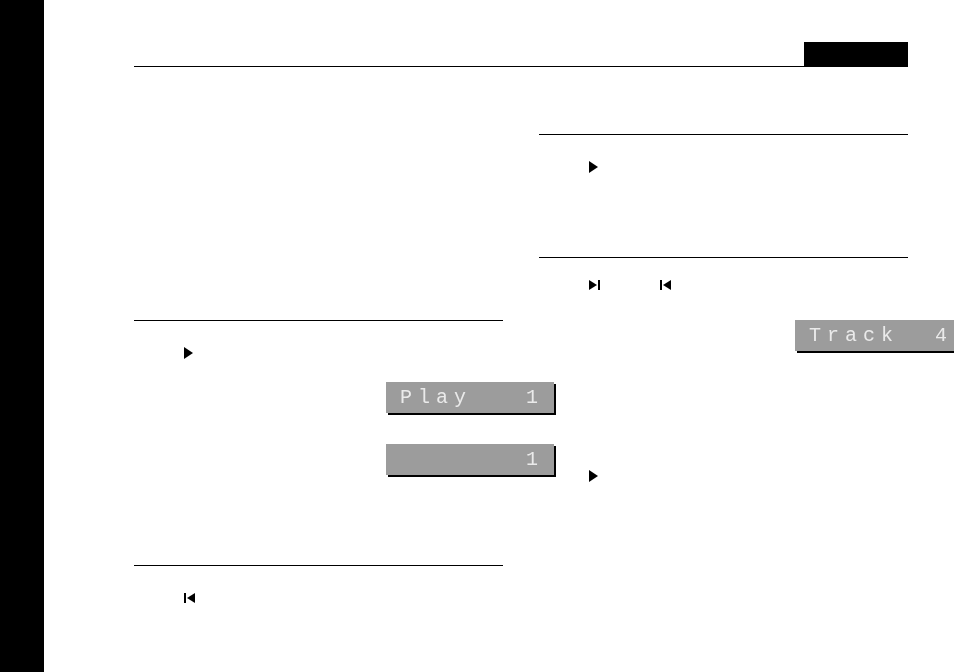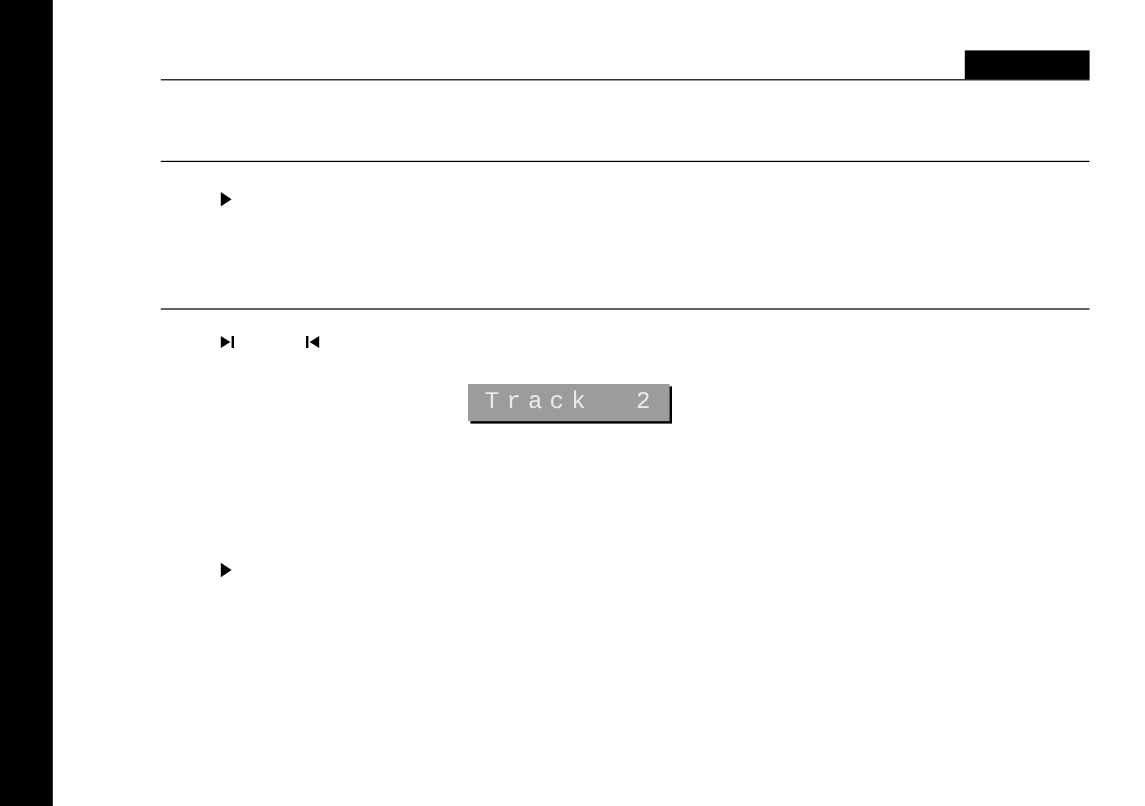--- a/index.html
+++ b/index.html
@@ -130,37 +130,55 @@
 
 <div class="sidebar"></div>
 
 <div class="page">
 
   <div class="page-tab"></div>
   <div class="top-rule"></div>
 
   <div class="columns">
 
+    <div class="col col-left">
+
+      <div class="rule l1"></div>
+
+      <div class="icon-single">
+        <span class="icon tri-right"></span>
+      </div>
+
+      <div class="lcd block-left-1"><span>Play   1</span></div>
+      <div class="lcd block-left-2"><span>       1</span></div>
+
+      <div class="rule l2"></div>
+
+      <div class="icon-single">
+        <span class="icon skip-prev"></span>
+      </div>
+
+    </div>
 
     <div class="col col-right">
 
       <div class="rule r1"></div>
 
       <div class="icon-single">
         <span class="icon tri-right"></span>
       </div>
 
       <div class="rule r2"></div>
 
       <div class="icon-row">
         <span class="icon skip-next"></span>
         <span class="icon skip-prev"></span>
       </div>
 
-      <div class="lcd block-right-1"><span>Track  2</span></div>
+      <div class="lcd block-right-1"><span>Track  4</span></div>
 
       <div style="margin-top:176px;" class="icon-single">
         <span class="icon tri-right"></span>
       </div>
 
     </div>
 
   </div>
 
 </div>

